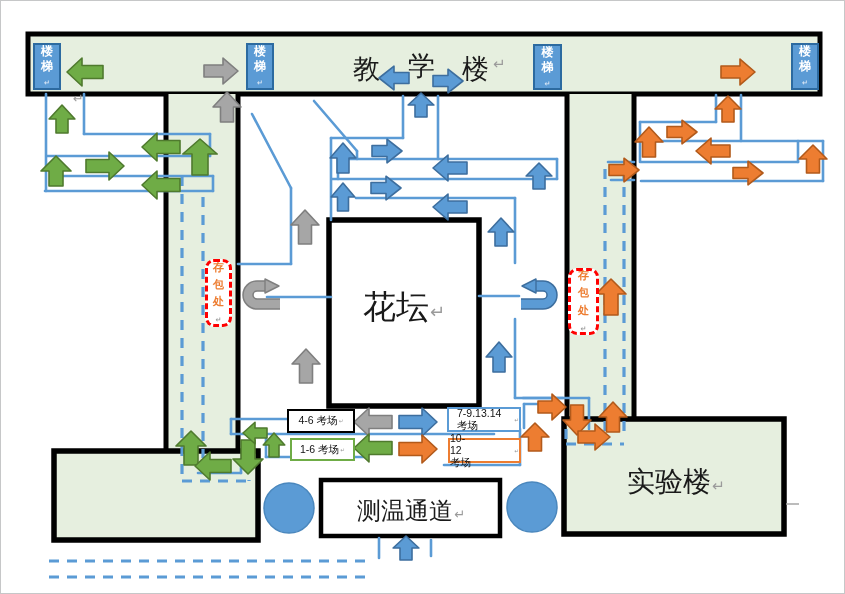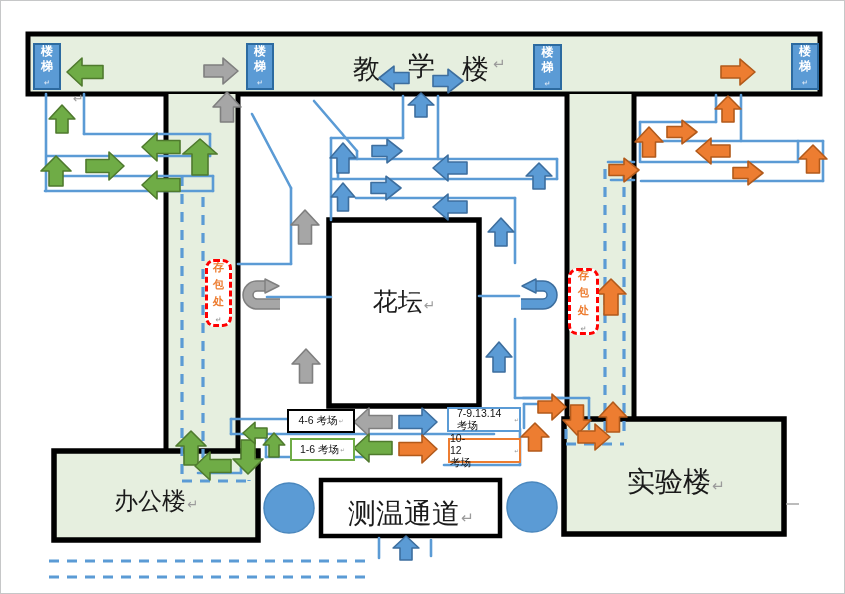--- a/index.html
+++ b/index.html
@@ -211,26 +211,23 @@
   </div>
   <div class="legend-box" style="left:289px;top:437px;width:65px;height:23px;border:2px solid #6FAC46;">
     <span>1-6 考场</span>
       <span class="pilcrow">↵</span>
   </div>
   <div class="legend-box" style="left:447px;top:437px;width:73px;height:25px;border:2px solid #ED7D31;gap:40px;">
     <span>10-12 考场</span>
       <span class="pilcrow">↵</span>
   </div>
 
-  <div class="txt center lbl-big" style="left:331px;top:284px;width:144px;font-size:25px;">
+  <div class="txt center lbl-big" style="left:331px;top:284px;width:144px;font-size:33px;">
     <span>花坛</span><span class="pilcrow">↵</span>
-  </div>
-  <div class="txt center lbl-big" style="left:70px;top:484px;width:170px;font-size:24px;">
-    <span>办公楼</span><span class="pilcrow">↵</span>
   </div>
   <div class="txt center lbl-big" style="left:595px;top:462px;width:160px;font-size:28px;">
     <span>实验楼</span><span class="pilcrow">↵</span>
   </div>
-  <div class="txt center lbl-big" style="left:322px;top:494px;width:176px;font-size:28px;">
+  <div class="txt center lbl-big" style="left:322px;top:494px;width:176px;font-size:24px;">
     <span>测温通道</span><span class="pilcrow">↵</span>
   </div>
 
 </div>
 
 </body></html>

